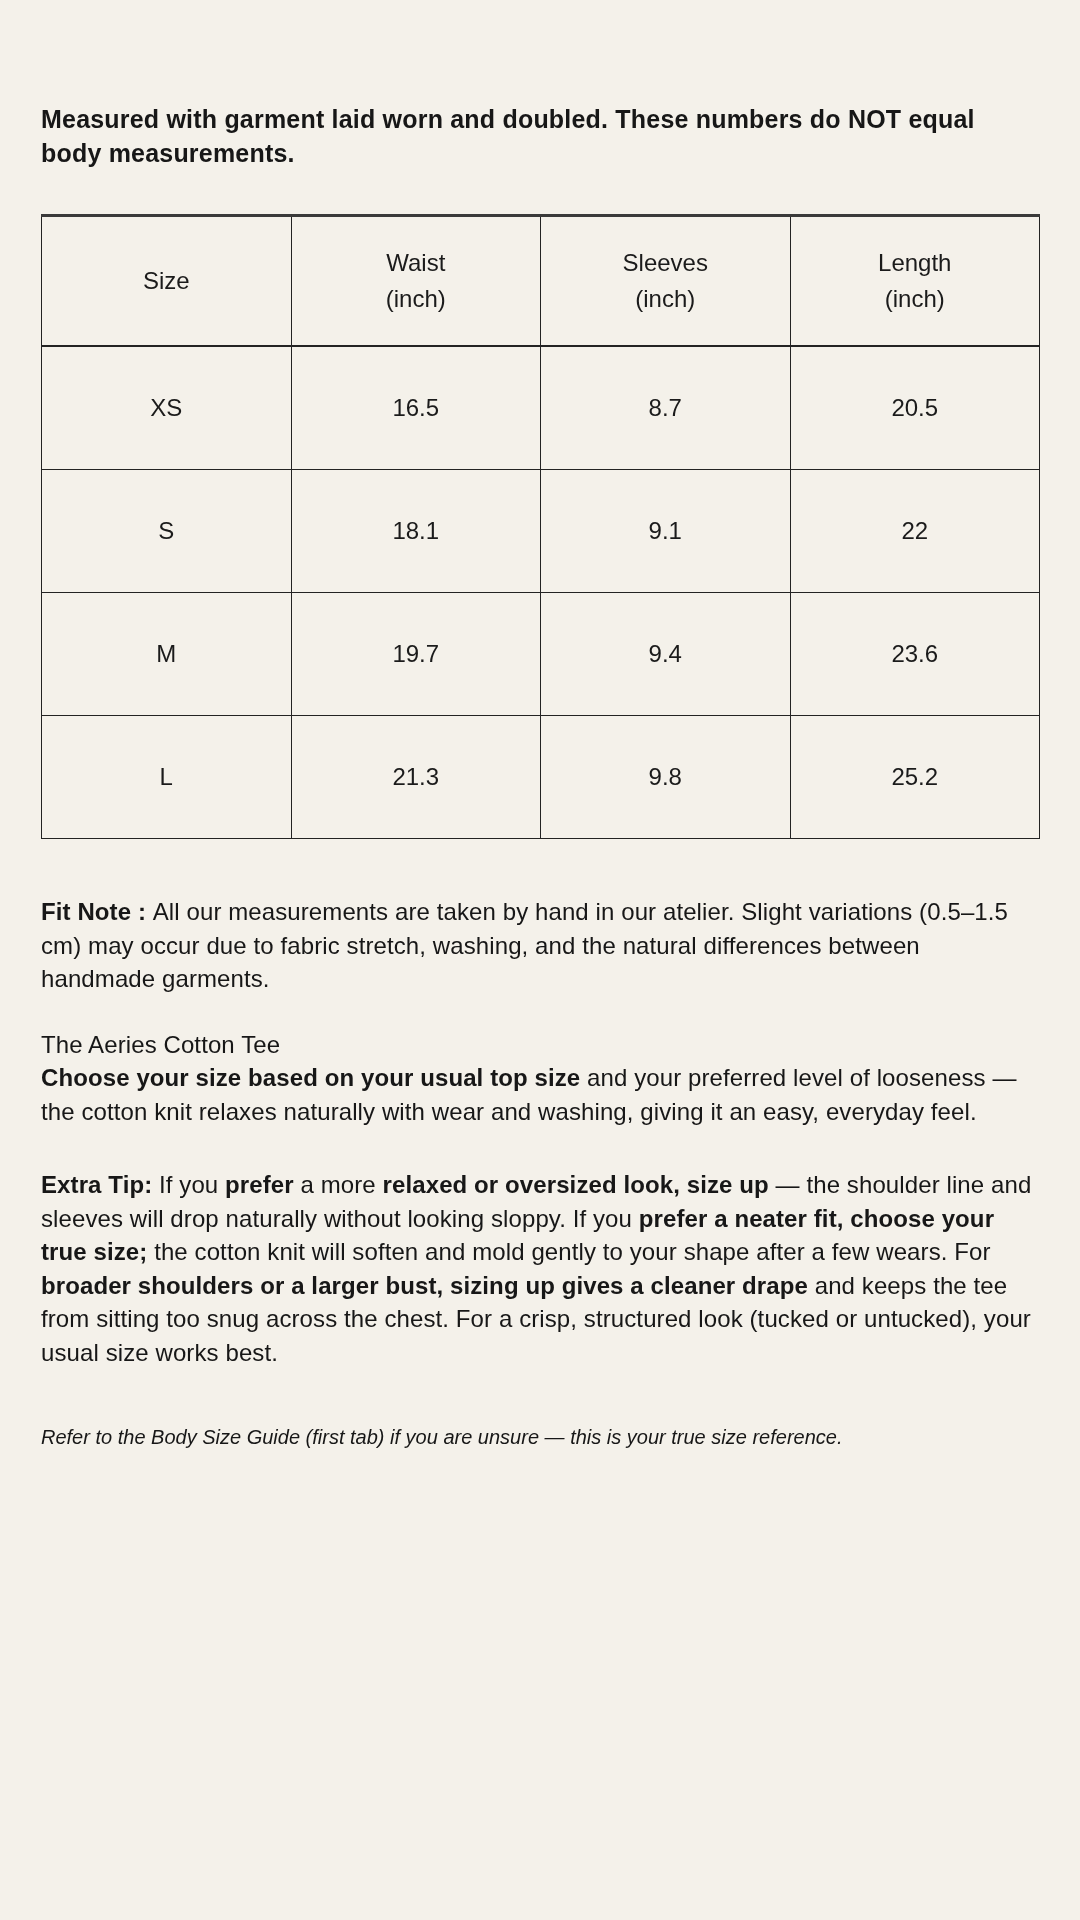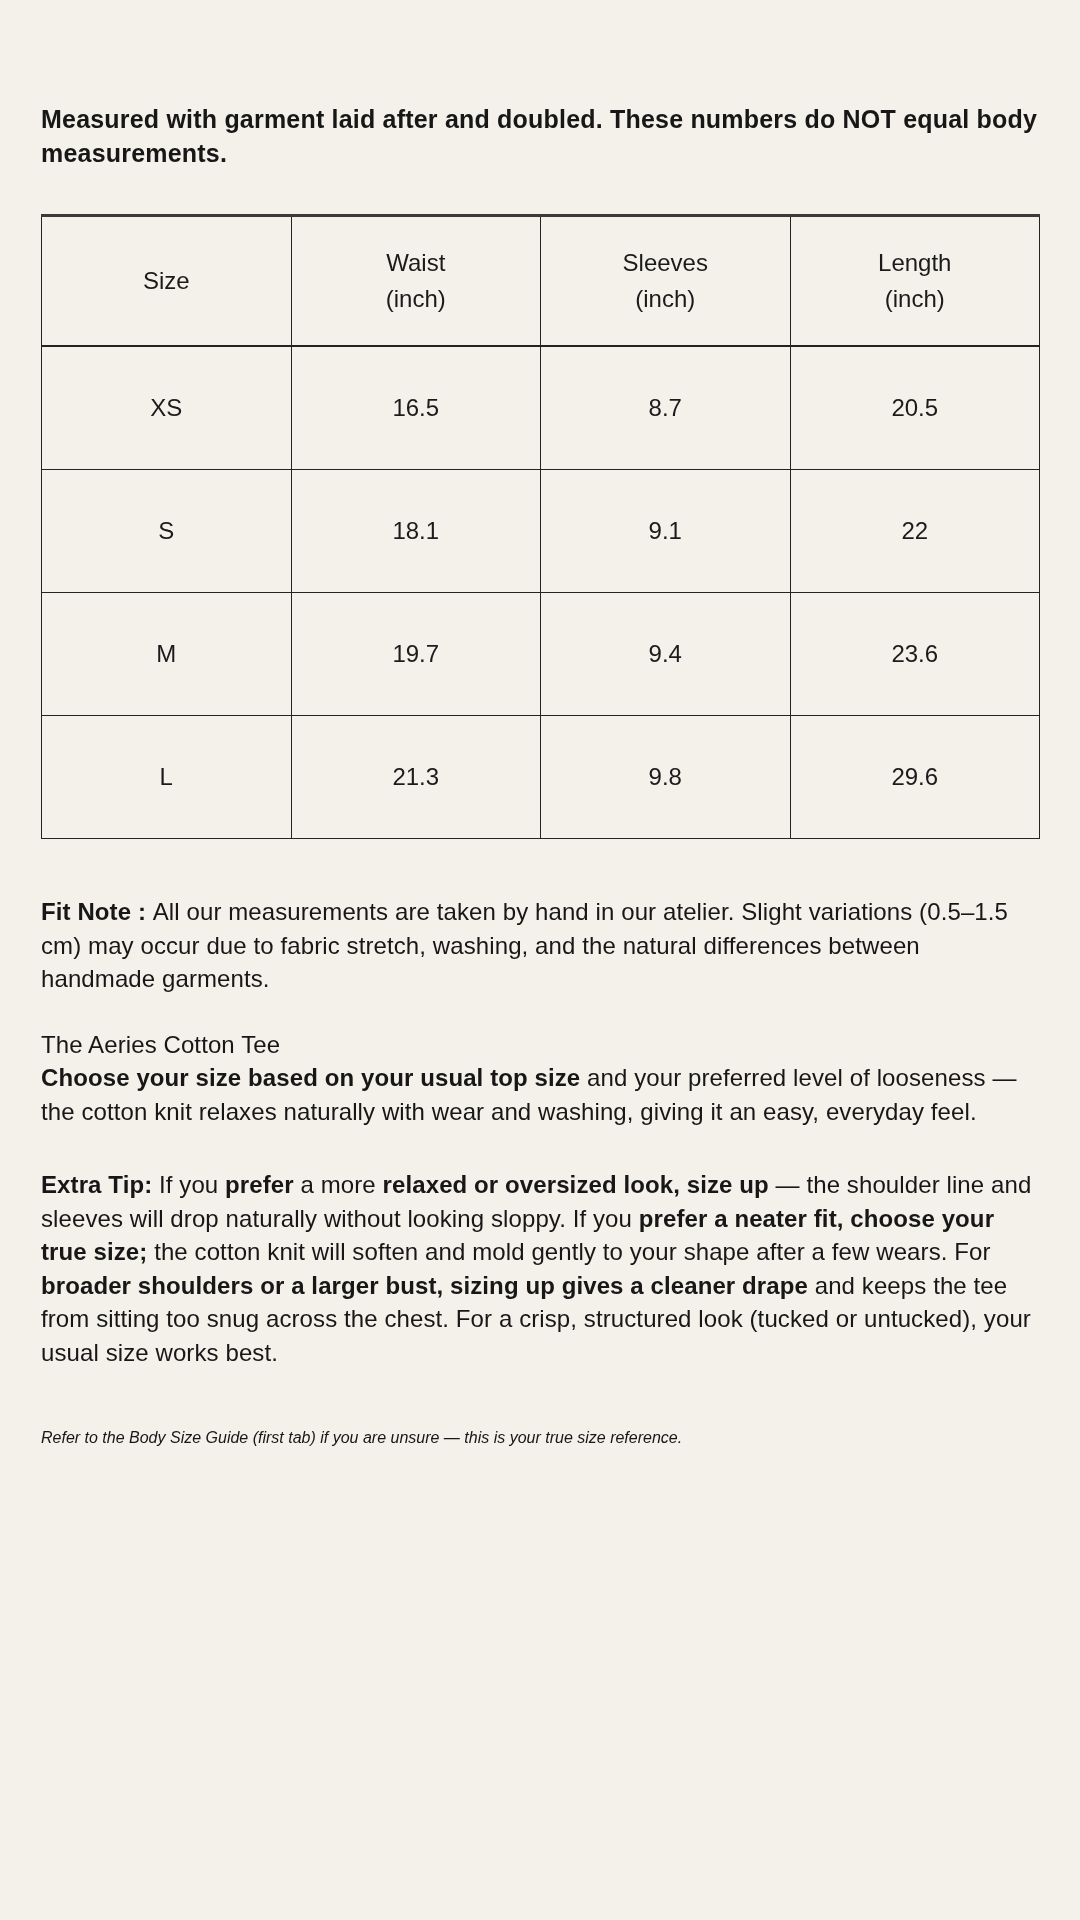--- a/index.html
+++ b/index.html
@@ -49,32 +49,32 @@
   .size-table tbody td { height: 122px; }
   .para {
     font-size: 24px;
     line-height: 33.5px;
     margin: 0 0 32px 0;
     letter-spacing: 0.1px;
   }
   .para.gap-lg { margin-bottom: 40px; }
   .para .b { font-weight: bold; }
   .footnote {
-    font-size: 16px;
+    font-size: 20px;
     line-height: 33.5px;
     font-style: italic;
     margin-top: 52px;
   }
 </style>
 </head>
 <body>
 
 <div class="page">
 
-  <p class="intro">Measured with garment laid after and doubled. These numbers do NOT equal body measurements.</p>
+  <p class="intro">Measured with garment laid worn and doubled. These numbers do NOT equal body measurements.</p>
 
   <table class="size-table">
     <thead>
       <tr>
         <th>
           <div>Size</div>
         </th>
         <th>
           <div>Waist</div>
           <div>(inch)</div>
@@ -105,21 +105,21 @@
       <tr>
         <td>M</td>
         <td>19.7</td>
         <td>9.4</td>
         <td>23.6</td>
       </tr>
       <tr>
         <td>L</td>
         <td>21.3</td>
         <td>9.8</td>
-        <td>29.6</td>
+        <td>25.2</td>
       </tr>
     </tbody>
   </table>
 
   <p class="para"><span class="b">Fit Note : </span><span>All our measurements are taken by hand in our atelier. Slight variations (0.5–1.5 cm) may occur due to fabric stretch, washing, and the natural differences between handmade garments.</span></p>
 
 
   <p class="para gap-lg"><span>The Aeries Cotton Tee</span><br><span></span><span class="b">Choose your size based on your usual top size</span><span> and your preferred level of looseness — the cotton knit relaxes naturally with wear and washing, giving it an easy, everyday feel.</span></p>
 
   <p class="para"><span class="b">Extra Tip:</span><span> If you </span><span class="b">prefer</span><span> a more </span><span class="b">relaxed or oversized look, size up</span><span> — the shoulder line and sleeves will drop naturally without looking sloppy. If you </span><span class="b">prefer a neater fit, choose your true size;</span><span> the cotton knit will soften and mold gently to your shape after a few wears. For </span><span class="b">broader shoulders or a larger bust, sizing up gives a cleaner drape</span><span> and keeps the tee from sitting too snug across the chest. For a crisp, structured look (tucked or untucked), your usual size works best.</span></p>

